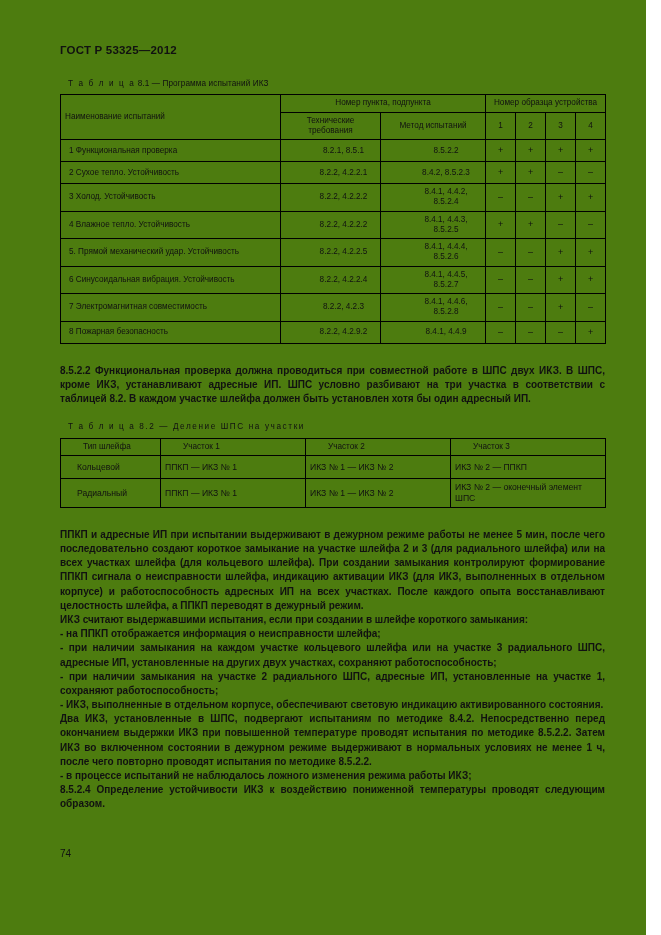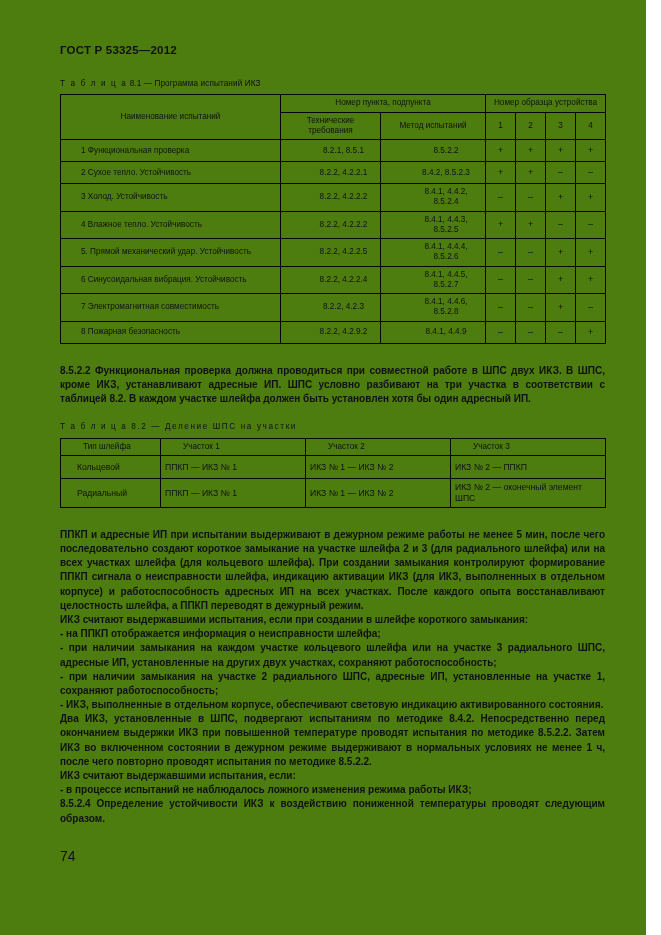--- a/index.html
+++ b/index.html
@@ -27,21 +27,21 @@
   }
   .doc-header {
     font-size: 11.5px;
     font-weight: bold;
     letter-spacing: 0.2px;
     margin: 0 0 22px 0;
     line-height: 1.1;
   }
   .table-caption {
     font-size: 8.2px;
-    margin: 0 0 6px 0;
+    margin: 0 0 6px 8px;
     line-height: 1.2;
     letter-spacing: 0.1px;
   }
   .caption-spaced {
     letter-spacing: 1.6px;
   }
   table.gost {
     border-collapse: collapse;
     width: 545px;
     table-layout: fixed;
@@ -52,28 +52,28 @@
     padding: 3px 4px;
     font-weight: normal;
     vertical-align: middle;
     line-height: 1.25;
   }
   table.gost th {
     text-align: center;
   }
   .t1 .cell-name {
     text-align: left;
-    padding-left: 20px;
+    padding-left: 8px;
   }
   .t1 .cell-center {
     text-align: center;
     padding-left: 30px;
   }
   .t1 .hdr-name {
-    text-align: center;
+    text-align: left;
   }
   .t1 tbody td {
     height: 15px;
   }
   .t1 tbody td.cell-name {
     height: 15px;
   }
   .mark {
     text-align: center;
     font-size: 9px;
@@ -96,21 +96,21 @@
   .indent {
     text-indent: 26px;
   }
   .dash-indent {
     text-indent: 26px;
   }
   .page-number {
     position: absolute;
     left: 60px;
     top: 848px;
-    font-size: 14px;
+    font-size: 10px;
   }
   .gap-md { height: 16px; }
   .gap-lg { height: 20px; }
 </style>
 </head>
 <body>
 
 <div class="page">
   <div class="content">
 
@@ -263,20 +263,19 @@
 
     <div class="gap-lg"></div>
 
     <p class="body indent">ППКП и адресные ИП при испытании выдерживают в дежурном режиме работы не менее 5 мин, после чего последовательно создают короткое замыкание на участке шлейфа 2 и 3 (для радиального шлейфа) или на всех участках шлейфа (для кольцевого шлейфа). При создании замыкания контроли­руют формирование ППКП сигнала о неисправности шлейфа, индикацию активации ИКЗ (для ИКЗ, вы­полненных в отдельном корпусе) и работоспособность адресных ИП на всех участках. После каждого опыта восстанавливают целостность шлейфа, а ППКП переводят в дежурный режим.</p>
     <p class="body indent">ИКЗ считают выдержавшими испытания, если при создании в шлейфе короткого замыкания:</p>
     <p class="body dash-indent">- на ППКП отображается информация о неисправности шлейфа;</p>
     <p class="body dash-indent">- при наличии замыкания на каждом участке кольцевого шлейфа или на участке 3 радиального ШПС, адресные ИП, установленные на других двух участках, сохраняют работоспособность;</p>
     <p class="body dash-indent">- при наличии замыкания на участке 2 радиального ШПС, адресные ИП, установленные на участ­ке 1, сохраняют работоспособность;</p>
     <p class="body dash-indent">- ИКЗ, выполненные в отдельном корпусе, обеспечивают световую индикацию активированного состояния.</p>
     <p class="body indent">Два ИКЗ, установленные в ШПС, подвергают испытаниям по методике 8.4.2. Непосредственно пе­ред окончанием выдержки ИКЗ при повышенной температуре проводят испытания по методике 8.5.2.2. Затем ИКЗ во включенном состоянии в дежурном режиме выдерживают в нормальных условиях не ме­нее 1 ч, после чего повторно проводят испытания по методике 8.5.2.2.</p>
-    <p class="body indent">ИКЗ считают выдержавшими испытания, если:</p>
     <p class="body dash-indent">- в процессе испытаний не наблюдалось ложного изменения режима работы ИКЗ;</p>
     <p class="body indent">8.5.2.4 Определение устойчивости ИКЗ к воздействию пониженной температуры проводят следу­ющим образом.</p>
 
   </div>
 
   <div class="page-number">74</div>
 </div>
 
 </body></html>

